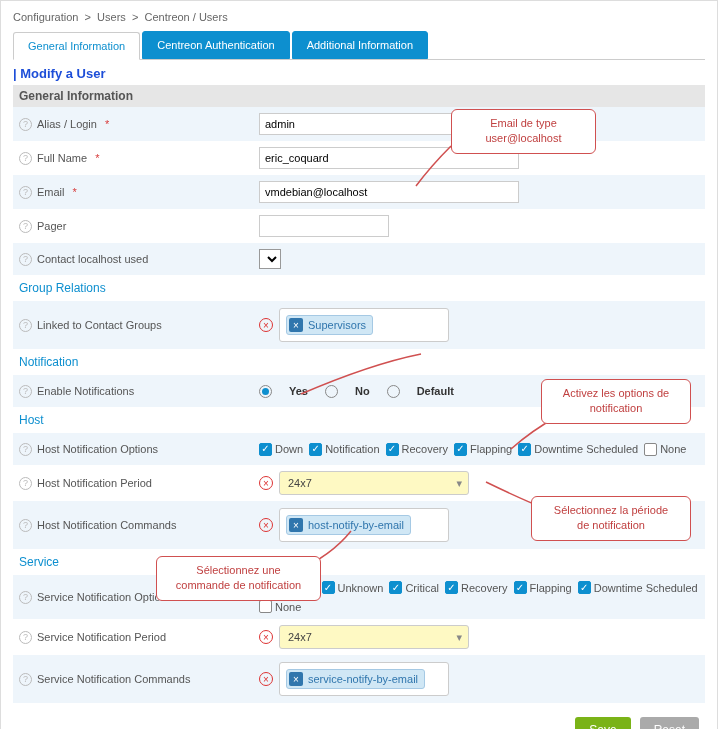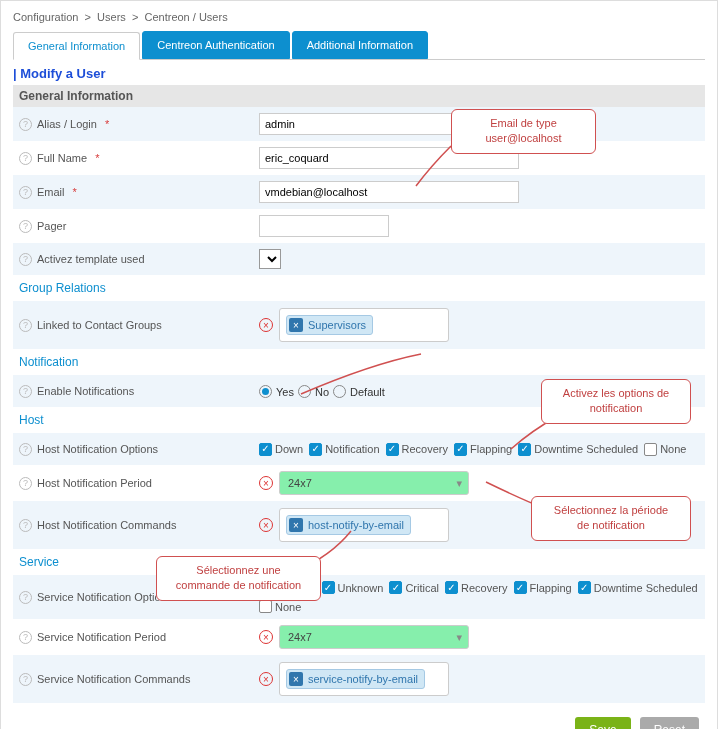--- a/index.html
+++ b/index.html
@@ -20,29 +20,29 @@
 .label-col { width: 240px; display: flex; align-items: center; gap: 5px; color: #555; }
 .req { color: #d83b3b; }
 .field-col { flex: 1; display: flex; align-items: center; gap: 6px; }
 .input-txt { width: 200px; height: 22px; border: 1px solid #ccc; padding: 2px 5px; font-size: 11px; }
 .select-sm { height: 20px; border: 1px solid #999; background: #fff; }
 .help-icon { width: 13px; height: 13px; border-radius: 50%; border: 1px solid #bbb; color: #bbb; display: inline-flex; align-items: center; justify-content: center; font-size: 9px; flex-shrink: 0; }
 .remove-icon { width: 14px; height: 14px; border-radius: 50%; border: 1px solid #d33; color: #d33; display: inline-flex; align-items: center; justify-content: center; font-size: 10px; cursor: pointer; flex-shrink: 0; }
 .tag-box { border: 1px solid #ccc; border-radius: 3px; padding: 6px; min-width: 170px; min-height: 34px; background: #fff; display: flex; gap: 4px; }
 .tag { background: #d0e7f5; border: 1px solid #a5c9e4; color: #3076ad; border-radius: 3px; padding: 2px 6px 2px 2px; display: inline-flex; align-items: center; gap: 5px; font-size: 11px; }
 .tag-x { background: #3076ad; color: #fff; width: 14px; height: 14px; display: inline-flex; align-items: center; justify-content: center; font-size: 10px; border-radius: 2px; cursor: pointer; }
-.radio-grp { display: flex; gap: 4px; align-items: flex-end; }
+.radio-grp { display: flex; gap: 17px; align-items: center; font-weight: bold; }
 .radio { width: 13px; height: 13px; border: 1px solid #888; border-radius: 50%; display: inline-flex; align-items: center; justify-content: center; }
 .radio.checked::after { content: ""; width: 7px; height: 7px; border-radius: 50%; background: #0d8fcf; }
 .checkbox { width: 13px; height: 13px; border: 1px solid #888; border-radius: 2px; display: inline-flex; align-items: center; justify-content: center; background: #fff; flex-shrink: 0; }
 .checkbox.checked { background: #0d8fcf; border-color: #0d8fcf; }
 .checkbox.checked::after { content: "✓"; color: #fff; font-size: 10px; line-height: 1; }
 .opts { display: flex; gap: 6px; flex-wrap: wrap; align-items: center; }
 .opt { display: inline-flex; gap: 3px; align-items: center; color: #555; }
-.select2 { border: 1px solid #ccc; border-radius: 3px; padding: 5px 22px 5px 8px; min-width: 190px; background: #86efac; position: relative; font-size: 11px; color: #444; }
+.select2 { border: 1px solid #ccc; border-radius: 3px; padding: 5px 22px 5px 8px; min-width: 190px; background: #fef9c3; position: relative; font-size: 11px; color: #444; }
 .select2::after { content: "▾"; position: absolute; right: 6px; top: 5px; color: #888; }
 .btn-row { text-align: right; padding: 14px 6px 6px; }
 .btn { padding: 6px 14px; border: none; border-radius: 3px; color: #fff; font-size: 12px; cursor: pointer; }
 .btn-save { background: #7ab317; }
 .btn-reset { background: #aaa; margin-left: 6px; }
 .callout { position: absolute; border: 1.5px solid #d05050; border-radius: 6px; background: #fff; padding: 6px 12px; color: #c04040; font-size: 11px; text-align: center; line-height: 1.4; z-index: 10; }
 svg.pointer { position: absolute; overflow: visible; z-index: 9; }
 svg.pointer path { stroke: #d05050; stroke-width: 1.5; fill: none; }
 </style>
 </head>
@@ -104,21 +104,21 @@
       <span>Pager</span>
     </div>
     <div class="field-col">
       <input class="input-txt" style="width: 130px;" value="">
     </div>
   </div>
 
   <div class="row odd">
     <div class="label-col">
       <span class="help-icon">?</span>
-      <span>Activez template used</span>
+      <span>Contact localhost used</span>
     </div>
     <div class="field-col">
       <select class="select-sm"><option></option></select>
     </div>
   </div>
 
   <div class="section-sub">Group Relations</div>
 
   <div class="row odd" style="min-height:48px">
     <div class="label-col">

